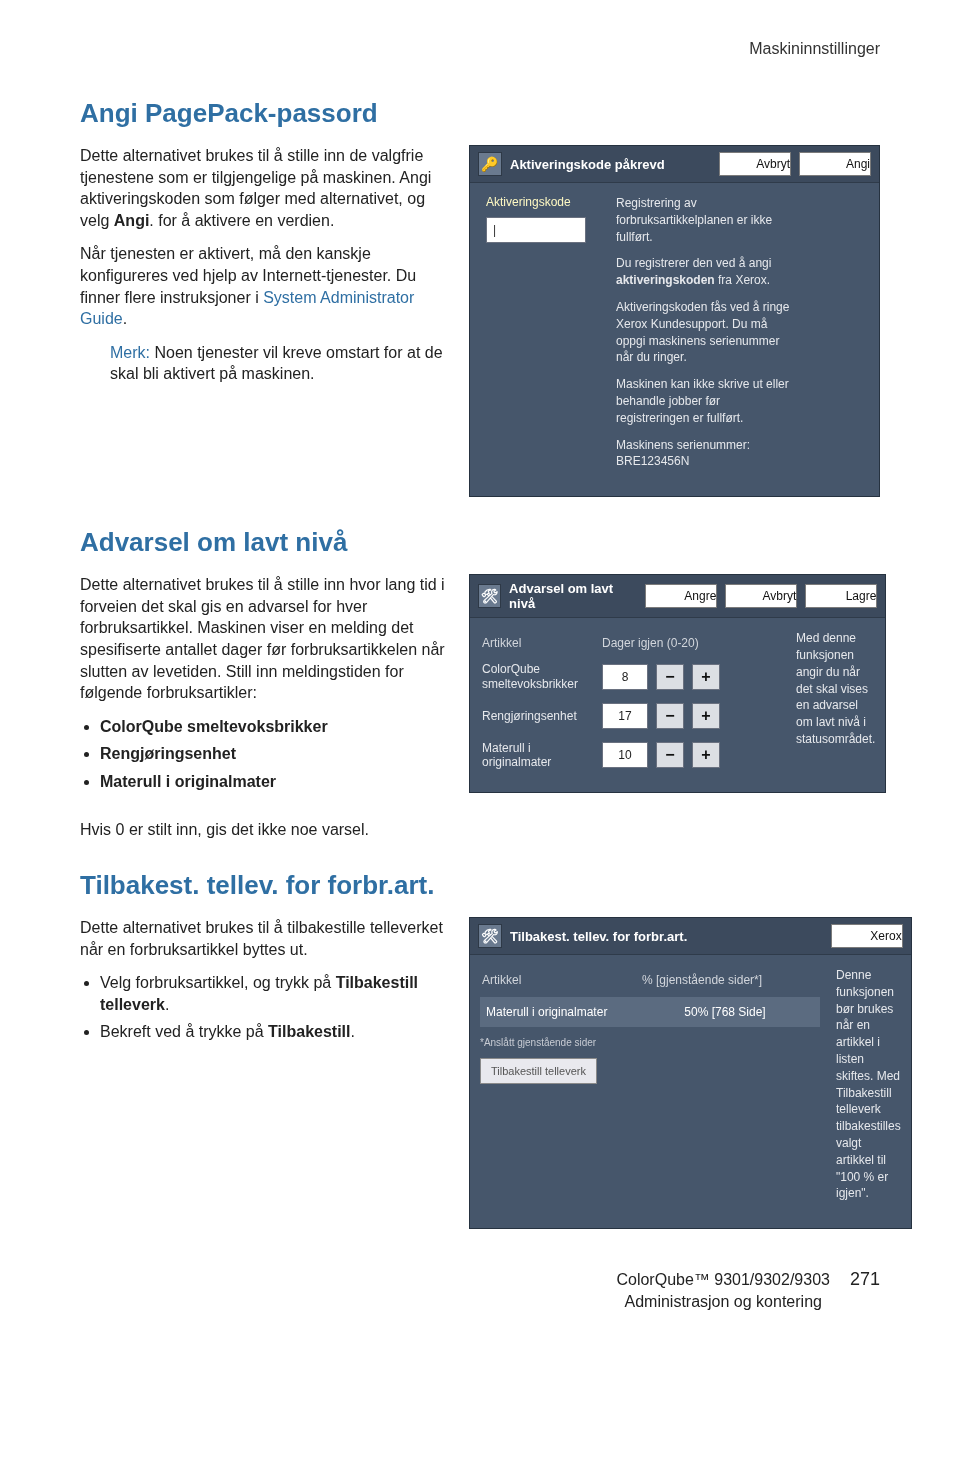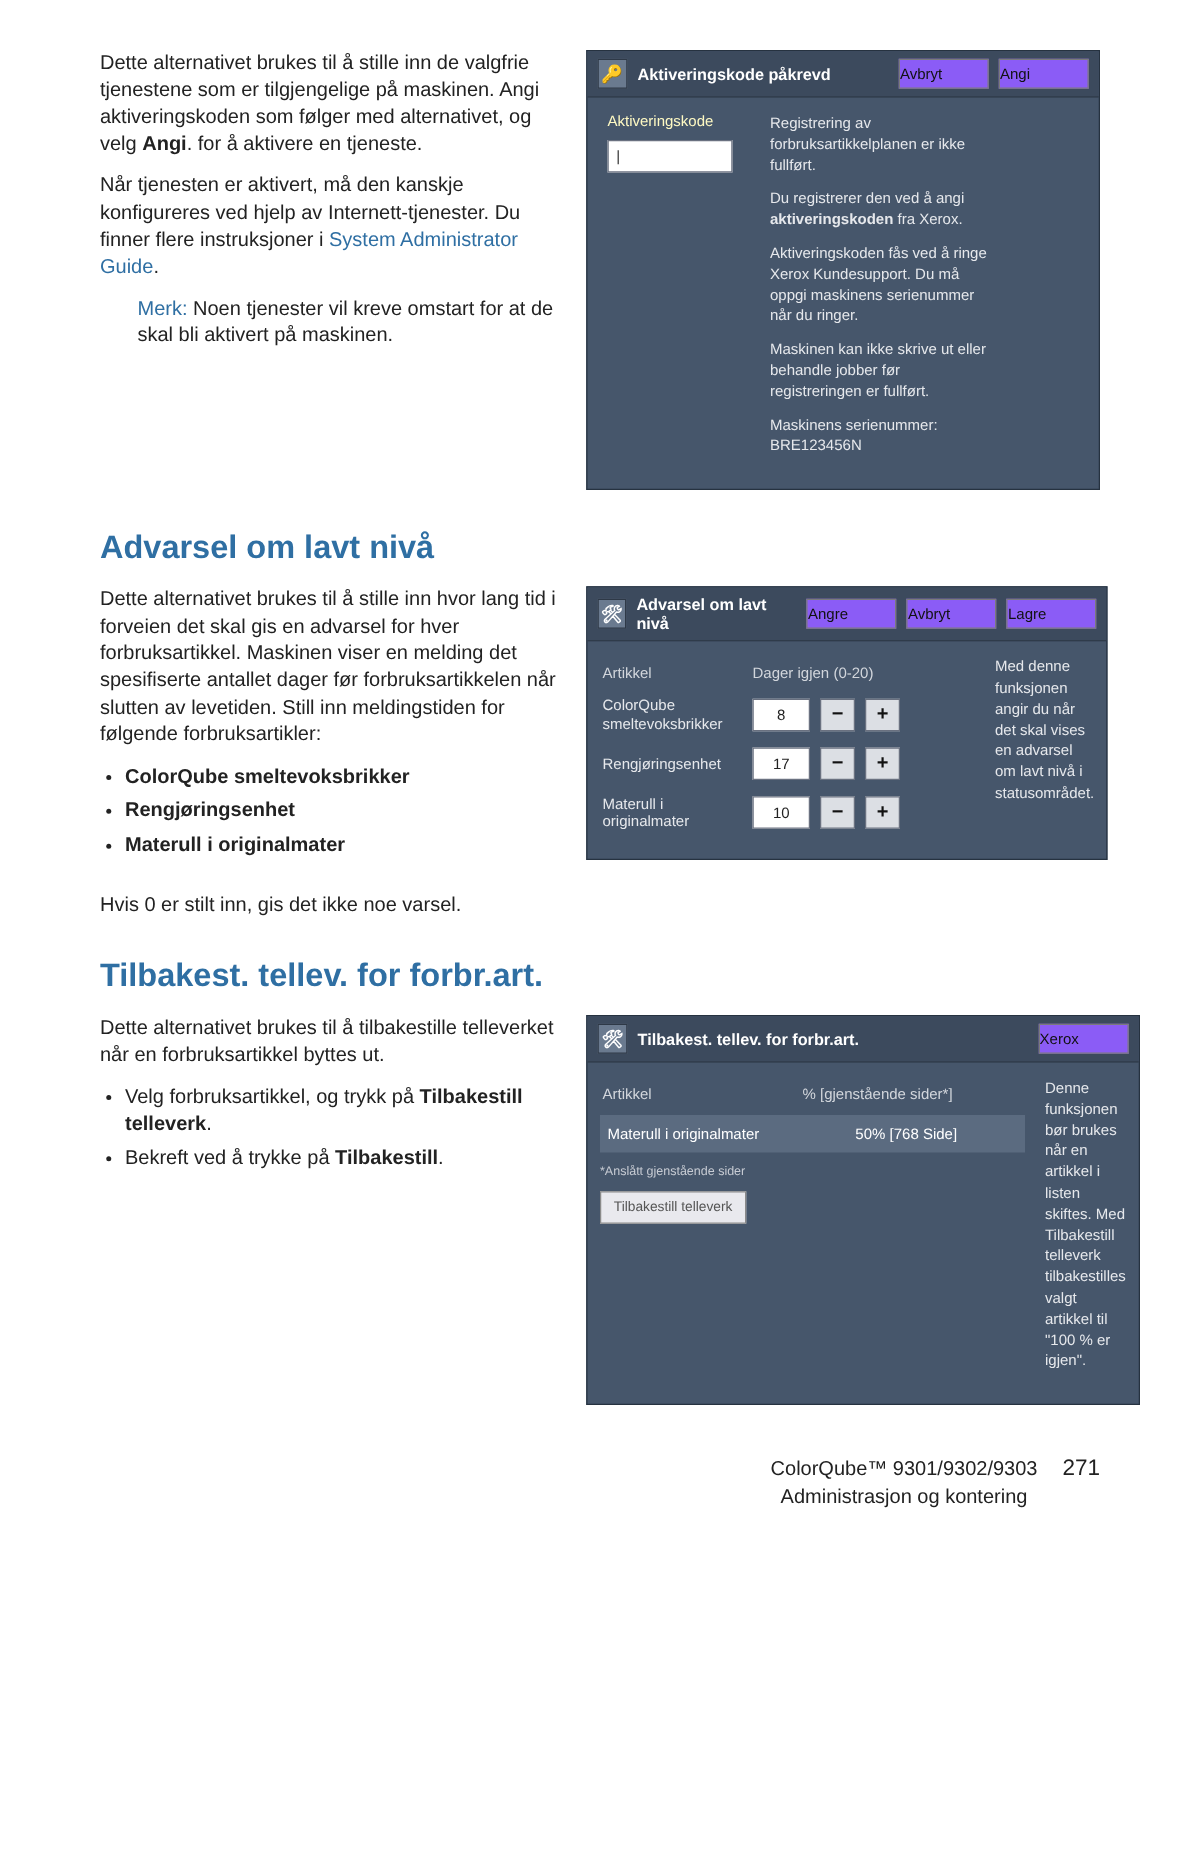--- a/index.html
+++ b/index.html
@@ -65,27 +65,27 @@
   }
   .panel-title {
     flex: 1 1 auto;
     font-weight: 700;
     font-size: 13px;
     display: flex;
     align-items: center;
     gap: 8px;
   }
   .panel-head .pbtn {
-    background: #8b5cf6;
+    background: #ffffff;
     color: #111;
     border: 1px solid #7b7b7b;
     font-size: 12px;
     padding: 4px 0;
     min-width: 70px;
-    text-align: left;
+    text-align: right;
     cursor: pointer;
   }
   .panel-body {
     display: flex;
     padding: 12px 10px 16px 10px;
     gap: 16px;
   }
   .pcol { flex: 1 1 0; }
   .pcol.right-info {
     flex: 0 0 45%;
@@ -227,25 +227,27 @@
     align-items: center;
     justify-content: center;
     font-size: 14px;
   }
 </style>
 </head>
 <body>
 
 <div class="page">
 
-
+  <div class="running-head">Maskininnstillinger</div>
+
+  <h2 class="blue">Angi PagePack-passord</h2>
   <div class="sec-row">
     <div class="sec-left">
       <p>
-        <span>Dette alternativet brukes til å stille inn de valgfrie tjenestene som er tilgjengelige på maskinen. Angi aktiveringskoden som følger med alternativet, og velg </span><b>Angi</b><span>. for å aktivere en tjeneste.</span>
+        <span>Dette alternativet brukes til å stille inn de valgfrie tjenestene som er tilgjengelige på maskinen. Angi aktiveringskoden som følger med alternativet, og velg </span><b>Angi</b><span>. for å aktivere en verdien.</span>
       </p>
       <p>
         <span>Når tjenesten er aktivert, må den kanskje konfigureres ved hjelp av Internett-tjenester. Du finner flere instruksjoner i </span><span class="link-guide">System Administrator Guide</span><span>.</span>
       </p>
       <p style="margin-left:30px;">
         <span class="note-label">Merk:</span><span> Noen tjenester vil kreve omstart for at de skal bli aktivert på maskinen.</span>
       </p>
     </div>
 
     <div class="panel">

